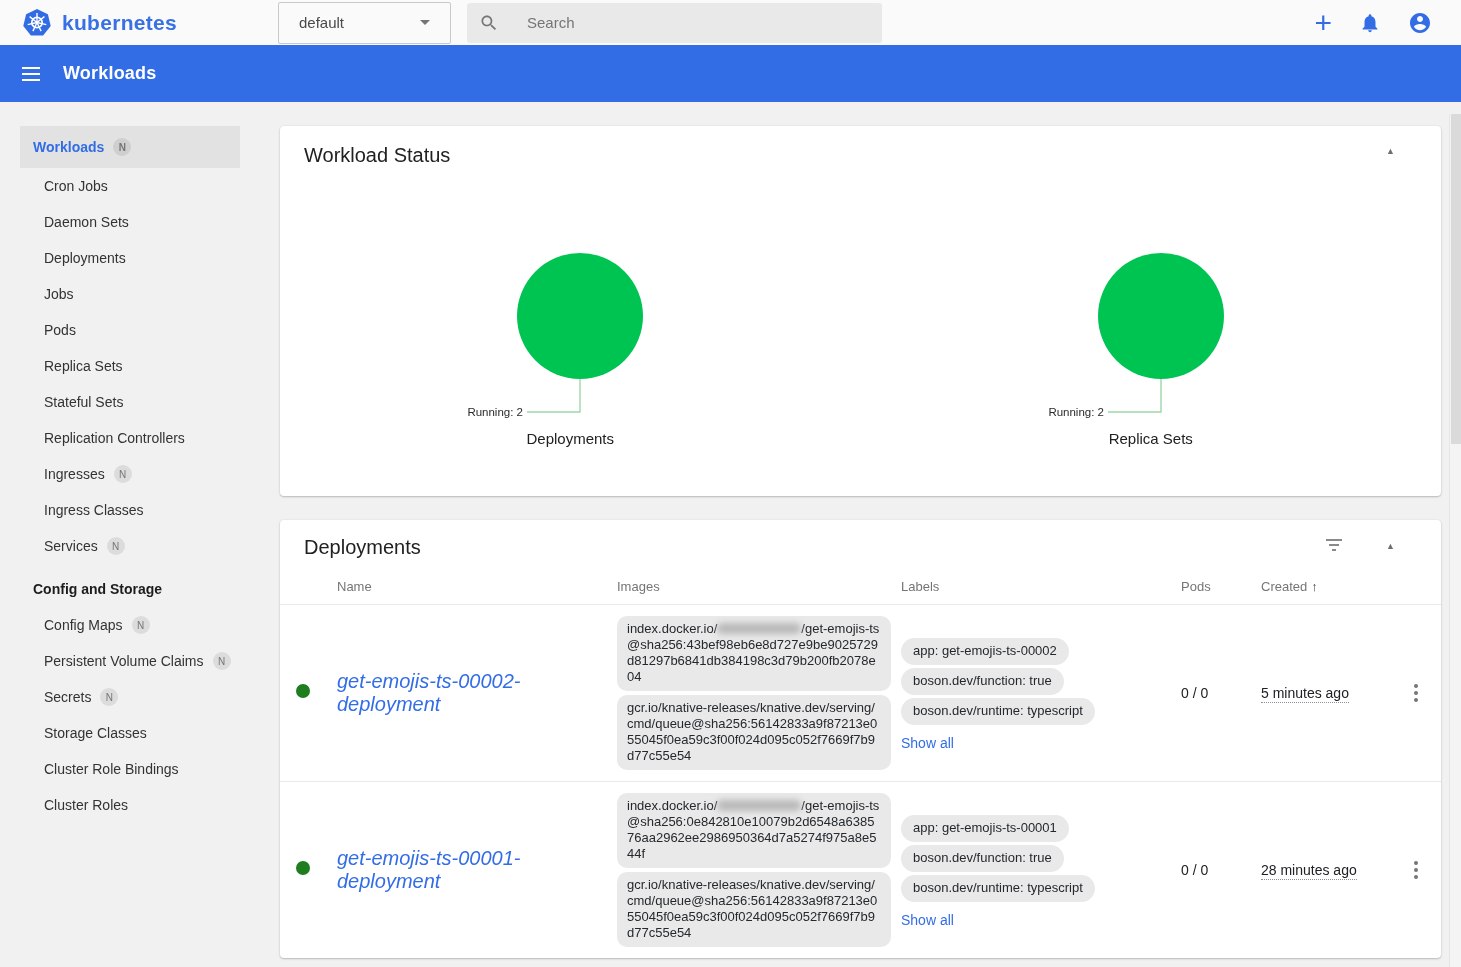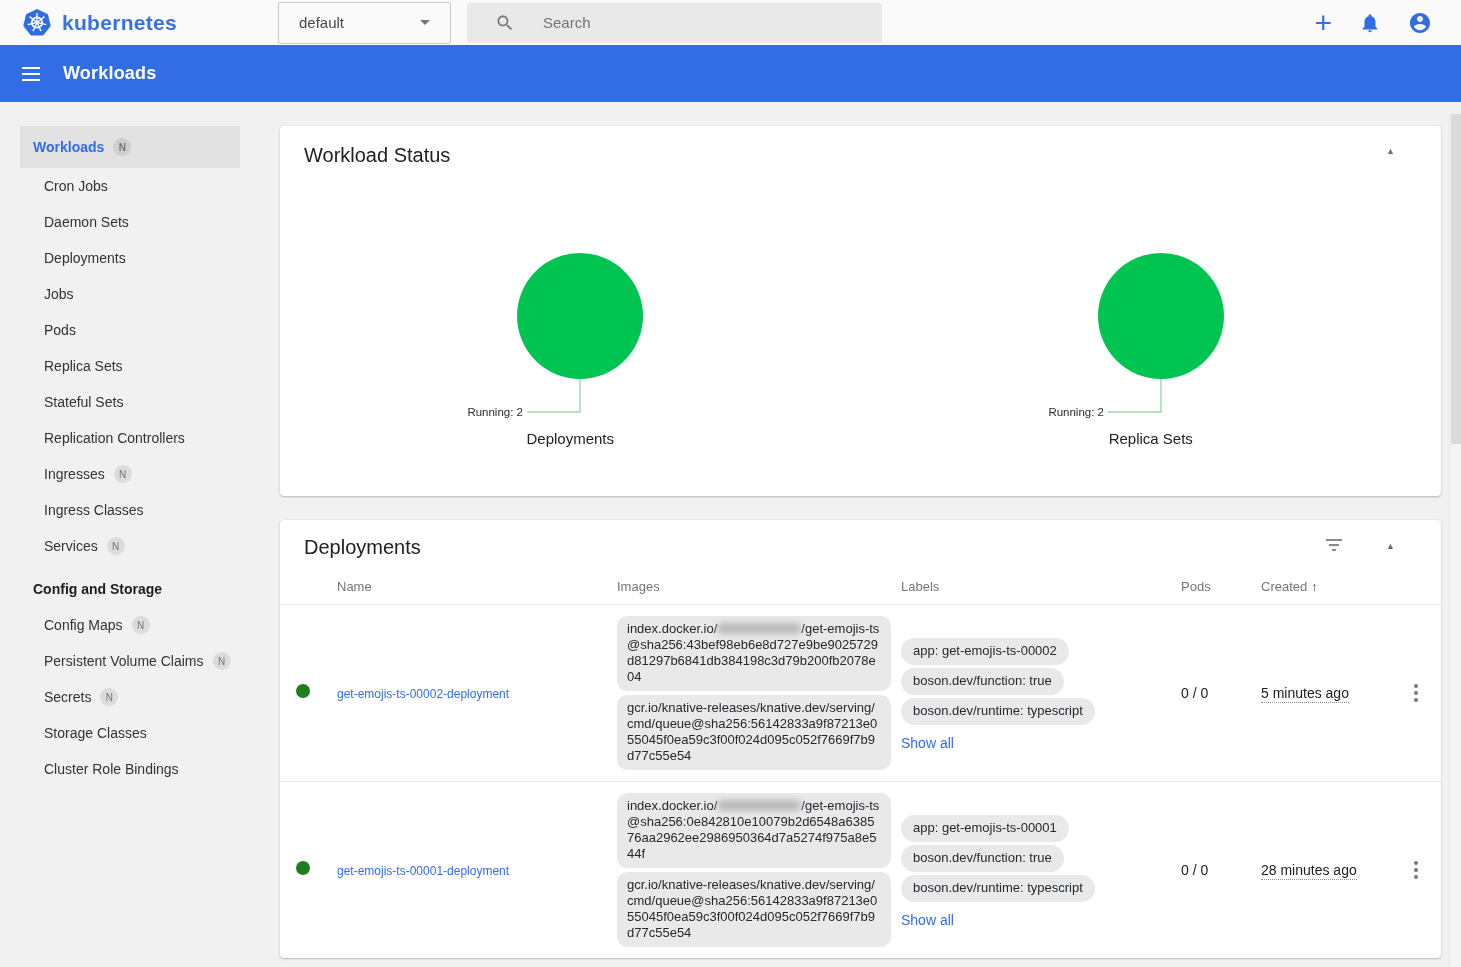--- a/index.html
+++ b/index.html
@@ -9,21 +9,21 @@
   
   .topbar { height:45px; background:#fafafa; display:flex; align-items:center; position:relative; z-index:3; }
   .brand { display:flex; align-items:center; gap:10px; margin-left:22px; width:256px; cursor:pointer; }
   .brand-text { font-size:21px; font-weight:bold; color:#3871e3; letter-spacing:.3px; }
   .ns-select { width:173px; height:42px; border:1px solid #c9c9c9; border-radius:2px;
     display:flex; align-items:center; padding:0 20px; color:#4a4a4a; font-size:15px;
     background:#fafafa; cursor:pointer; }
   .ns-select .caret { margin-left:auto; width:0; height:0; border-left:5px solid transparent;
     border-right:5px solid transparent; border-top:5px solid #757575; }
   .searchbox { margin-left:16px; width:415px; height:40px; background:#e9e9e9; border-radius:3px;
-    display:flex; align-items:center; padding:0 16px 0 28px; }
+    display:flex; align-items:center; padding:0 16px 0 12px; }
   .searchbox svg { flex:0 0 auto; }
   .searchbox input { border:none; outline:none; background:transparent; font-size:15px;
     color:#202124; margin-left:28px; width:300px; font-family:"Liberation Sans", sans-serif; }
   .searchbox input::placeholder { color:#757575; }
   .topbar-actions { margin-left:auto; margin-right:29px; display:flex; align-items:center; gap:27px; }
   .plus-btn { font-size:30px; font-weight:400; color:#326de6; line-height:28px; cursor:pointer; }
   .icon-btn { cursor:pointer; display:flex; }
 
   
   .bluebar { height:57px; background:#326de6; display:flex; align-items:center; padding-left:22px;
@@ -67,21 +67,21 @@
   .card-table { padding-bottom:0; }
   .card-table .card-head { padding-top:14px; }
   .thead, .trow { display:grid; grid-template-columns:57px 280px 284px 280px 80px 130px 1fr;
     align-items:center; }
   .thead { margin-top:8px; height:36px; }
   .th { font-size:13px; color:#757575; cursor:pointer; }
   .sort-arrow { color:#3c3c3c; margin-left:4px; font-size:13px; }
   .trow { border-top:1px solid #e9e9e9; }
   .status-cell { padding-left:16px; }
   .dot { width:14px; height:14px; border-radius:50%; background:#1e7d1e; display:inline-block; }
-  .name-link { color:#326de6; font-size:12px; text-decoration:none; cursor:pointer; }
+  .name-link { color:#326de6; font-size:20px; text-decoration:none; cursor:pointer;font-style:italic; }
   .images-cell { padding:7px 0; }
   .chip { background:#e9e9e9; border-radius:10px; padding:5px 10px 6px; font-size:13px;
     line-height:16px; color:#24292e; width:fit-content; }
   .img-chip { max-width:274px; word-break:break-all; margin:4px 0; }
   .redacted { display:inline-block; width:84px; height:11px; background:#b9b9b9; border-radius:5px;
     filter:blur(3px); vertical-align:-1px; }
   .pill { border-radius:14px; margin:3px 0; white-space:nowrap; padding:5px 12px 6px; }
   .show-all { color:#326de6; font-size:14px; display:inline-block; margin-top:7px; cursor:pointer; }
   .pods-cell { font-size:14px; color:#202124; }
   .created-cell span { font-size:14px; color:#202124; border-bottom:1px dotted #8f8f8f;
@@ -203,20 +203,23 @@
       </div>
       <div class="nav-item child">
         <span>Secrets</span>
         <span class="nbadge">N</span>
       </div>
       <div class="nav-item child">
         <span>Storage Classes</span>
       </div>
       <div class="nav-item child">
         <span>Cluster Role Bindings</span>
+      </div>
+      <div class="nav-item child">
+        <span>Cluster Roles</span>
       </div>
     </nav>
 
   <main class="main">
     <section class="card card-status">
       <div class="card-head">
         <h2>Workload Status</h2>
         <div class="head-icons">
           <span class="collapse-arrow">▲</span>
         </div>

